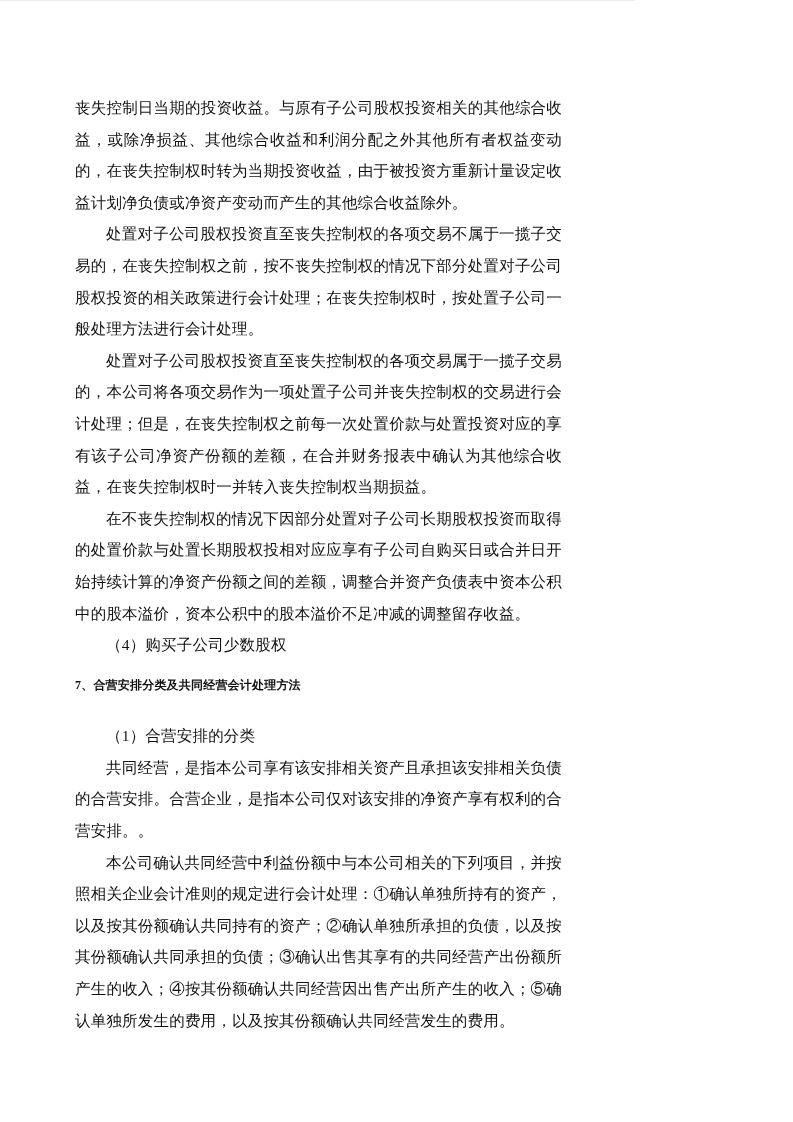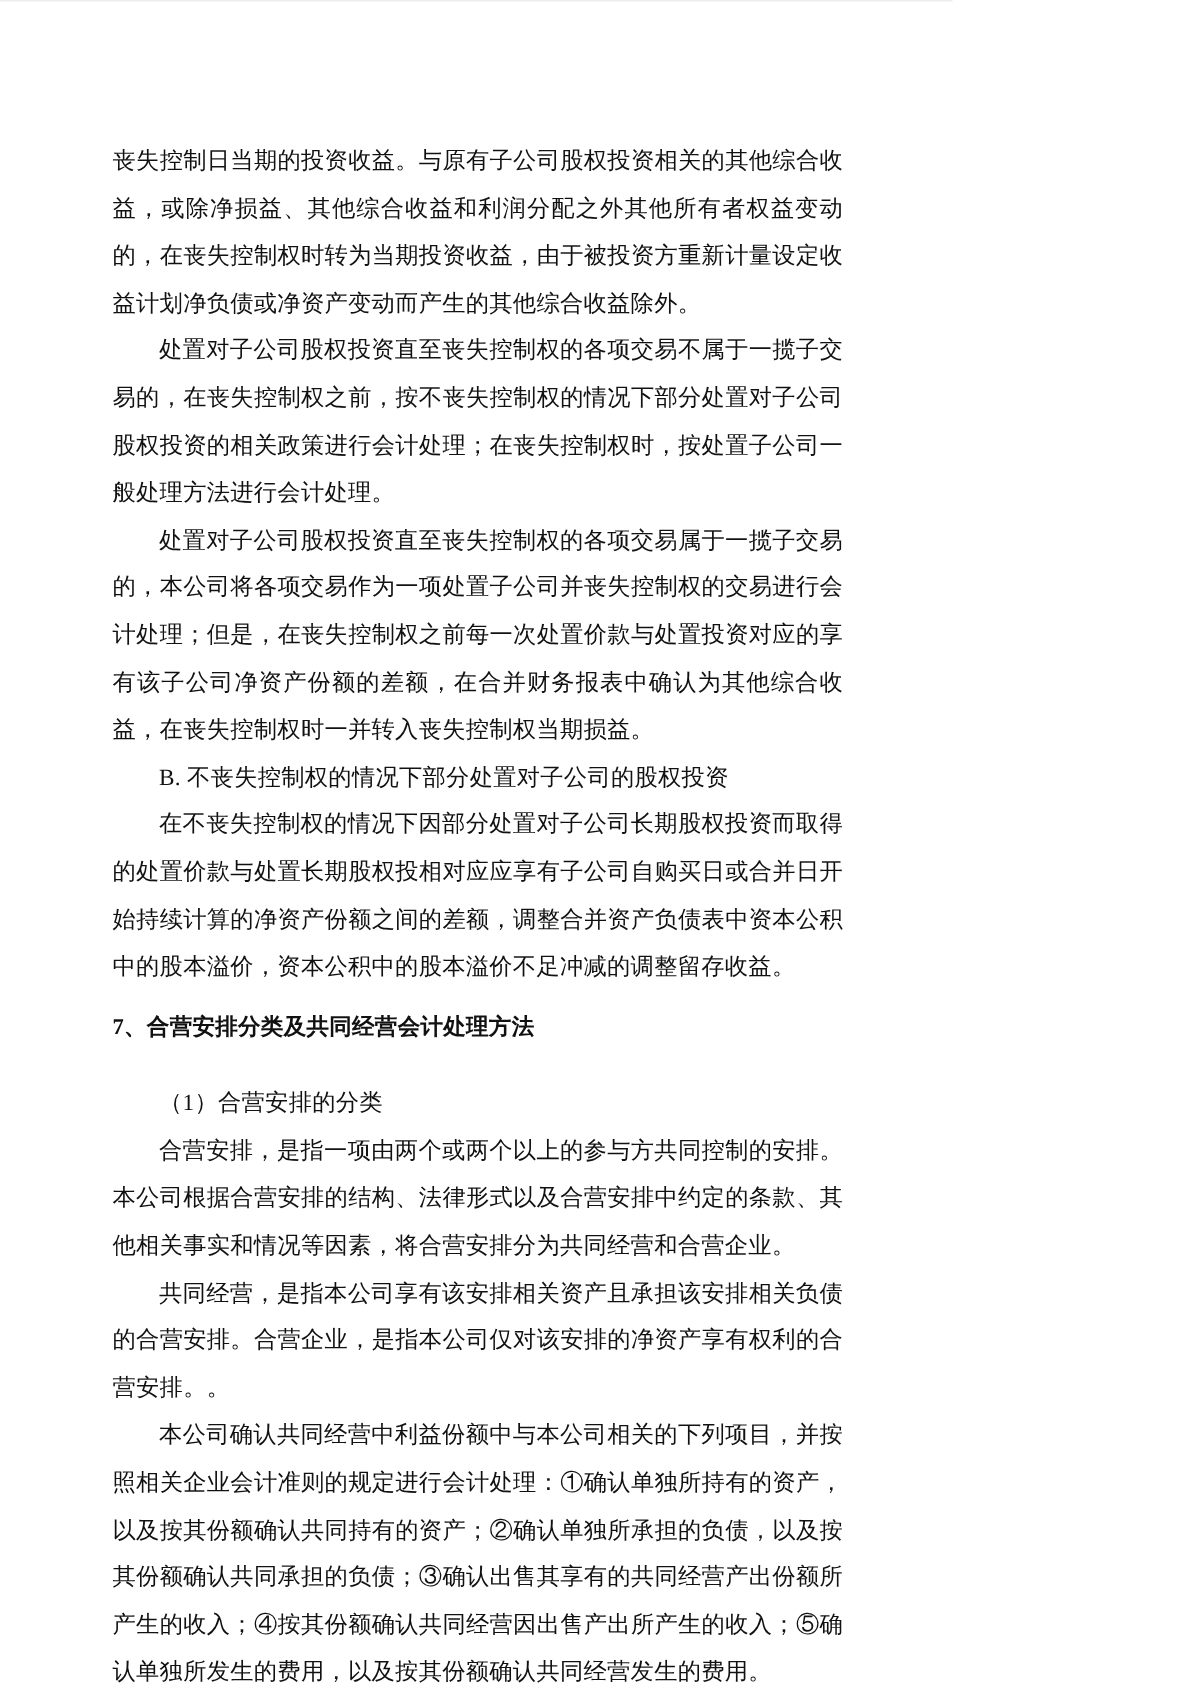--- a/index.html
+++ b/index.html
@@ -28,33 +28,32 @@
     line-height: 31.6px;
     text-align: justify;
     letter-spacing: 0.2px;
     word-break: break-all;
   }
   p.indent {
     text-indent: 31px;
   }
   h2.heading {
     margin: 9px 0 19px 0;
-    font-size: 15px;
+    font-size: 12px;
     line-height: 31.6px;
     font-weight: bold;
     letter-spacing: 0.2px;
   }
 </style>
 </head>
 <body>
 
 <div class="page">
   <p class="body">丧失控制日当期的投资收益。与原有子公司股权投资相关的其他综合收益，或除净损益、其他综合收益和利润分配之外其他所有者权益变动的，在丧失控制权时转为当期投资收益，由于被投资方重新计量设定收益计划净负债或净资产变动而产生的其他综合收益除外。</p>
   <p class="body indent">处置对子公司股权投资直至丧失控制权的各项交易不属于一揽子交易的，在丧失控制权之前，按不丧失控制权的情况下部分处置对子公司股权投资的相关政策进行会计处理；在丧失控制权时，按处置子公司一般处理方法进行会计处理。</p>
   <p class="body indent">处置对子公司股权投资直至丧失控制权的各项交易属于一揽子交易的，本公司将各项交易作为一项处置子公司并丧失控制权的交易进行会计处理；但是，在丧失控制权之前每一次处置价款与处置投资对应的享有该子公司净资产份额的差额，在合并财务报表中确认为其他综合收益，在丧失控制权时一并转入丧失控制权当期损益。</p>
-  <p class="body indent">B. 不丧失控制权的情况下部分处置对子公司的股权投资</p>
   <p class="body indent">在不丧失控制权的情况下因部分处置对子公司长期股权投资而取得的处置价款与处置长期股权投相对应应享有子公司自购买日或合并日开始持续计算的净资产份额之间的差额，调整合并资产负债表中资本公积中的股本溢价，资本公积中的股本溢价不足冲减的调整留存收益。</p>
+  <p class="body indent">（4）购买子公司少数股权</p>
   <h2 class="heading">7、合营安排分类及共同经营会计处理方法</h2>
   <p class="body indent">（1）合营安排的分类</p>
-  <p class="body indent">合营安排，是指一项由两个或两个以上的参与方共同控制的安排。本公司根据合营安排的结构、法律形式以及合营安排中约定的条款、其他相关事实和情况等因素，将合营安排分为共同经营和合营企业。</p>
   <p class="body indent">共同经营，是指本公司享有该安排相关资产且承担该安排相关负债的合营安排。合营企业，是指本公司仅对该安排的净资产享有权利的合营安排。。</p>
   <p class="body indent">本公司确认共同经营中利益份额中与本公司相关的下列项目，并按照相关企业会计准则的规定进行会计处理：①确认单独所持有的资产，以及按其份额确认共同持有的资产；②确认单独所承担的负债，以及按其份额确认共同承担的负债；③确认出售其享有的共同经营产出份额所产生的收入；④按其份额确认共同经营因出售产出所产生的收入；⑤确认单独所发生的费用，以及按其份额确认共同经营发生的费用。</p>
 </div>
 
 </body></html>

